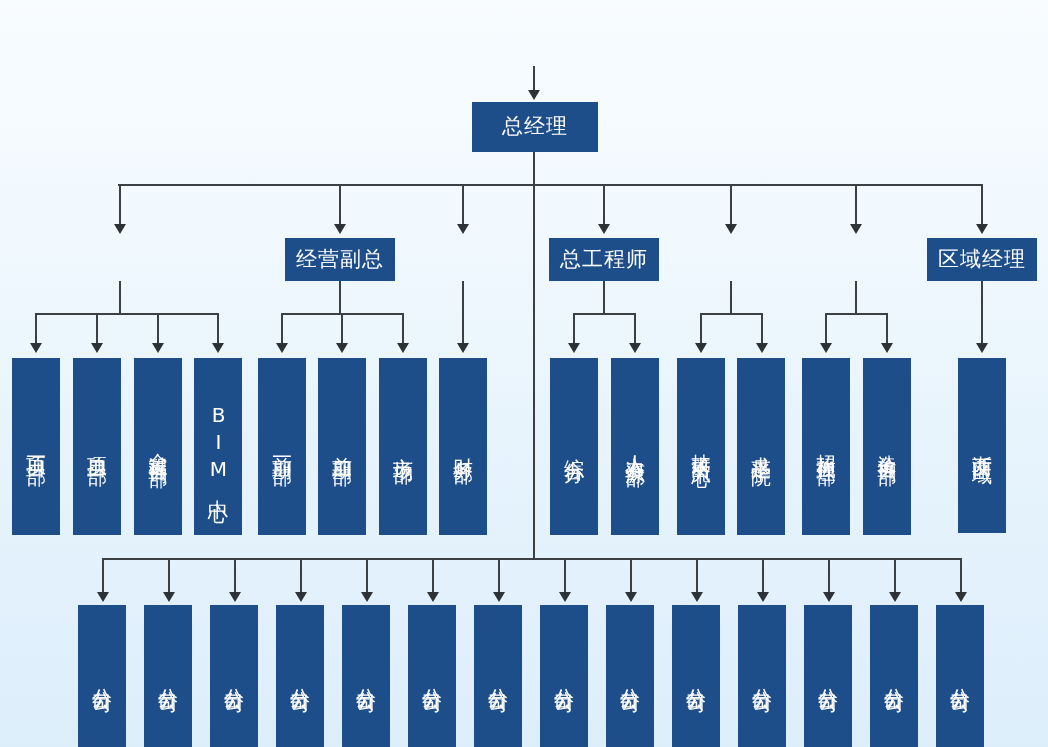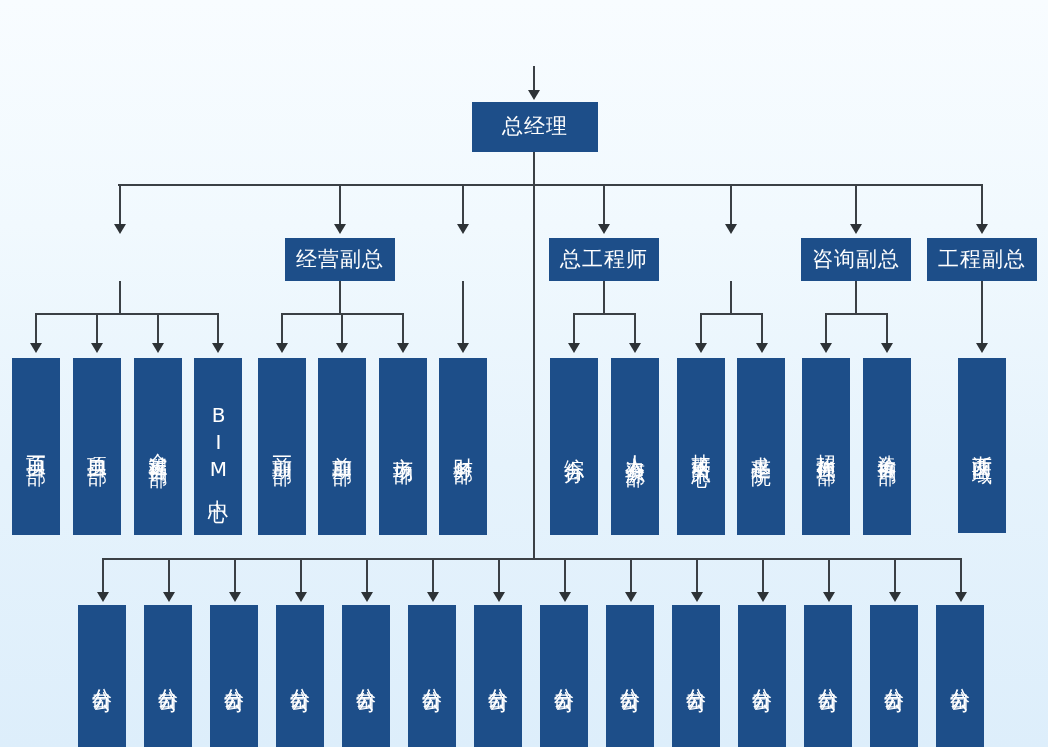--- a/index.html
+++ b/index.html
@@ -96,22 +96,21 @@
   <div class="arrow" style="left:725px; top:224px;"></div>
 
   <div class="ln v" style="left:855px; top:184px; height:42px;"></div>
   <div class="arrow" style="left:850px; top:224px;"></div>
 
   <div class="ln v" style="left:981px; top:184px; height:42px;"></div>
   <div class="arrow" style="left:976px; top:224px;"></div>
 
   <div class="node h" style="left:285px; top:238px; width:110px; height:43px;text-align:center;">经营副总</div>
   <div class="node h" style="left:549px; top:238px; width:110px; height:43px;">总工程师</div>
-  <div class="node h" style="left:801px; top:238px; width:110px; height:43px;">咨询副总</div>
-  <div class="node h" style="left:927px; top:238px; width:110px; height:43px;">工程副总</div>
+  <div class="node h" style="left:927px; top:238px; width:110px; height:43px;">区域经理</div>
 
   <div class="ln v" style="left:119px; top:281px; height:32px;"></div>
   <div class="ln h" style="left:35px; top:313px; width:183px;"></div>
   <div class="ln v" style="left:35px; top:313px; height:32px;"></div>
   <div class="arrow" style="left:30px; top:343px;"></div>
   <div class="ln v" style="left:96px; top:313px; height:32px;"></div>
   <div class="arrow" style="left:91px; top:343px;"></div>
   <div class="ln v" style="left:157px; top:313px; height:32px;"></div>
   <div class="arrow" style="left:152px; top:343px;"></div>
   <div class="ln v" style="left:217px; top:313px; height:32px;"></div>

